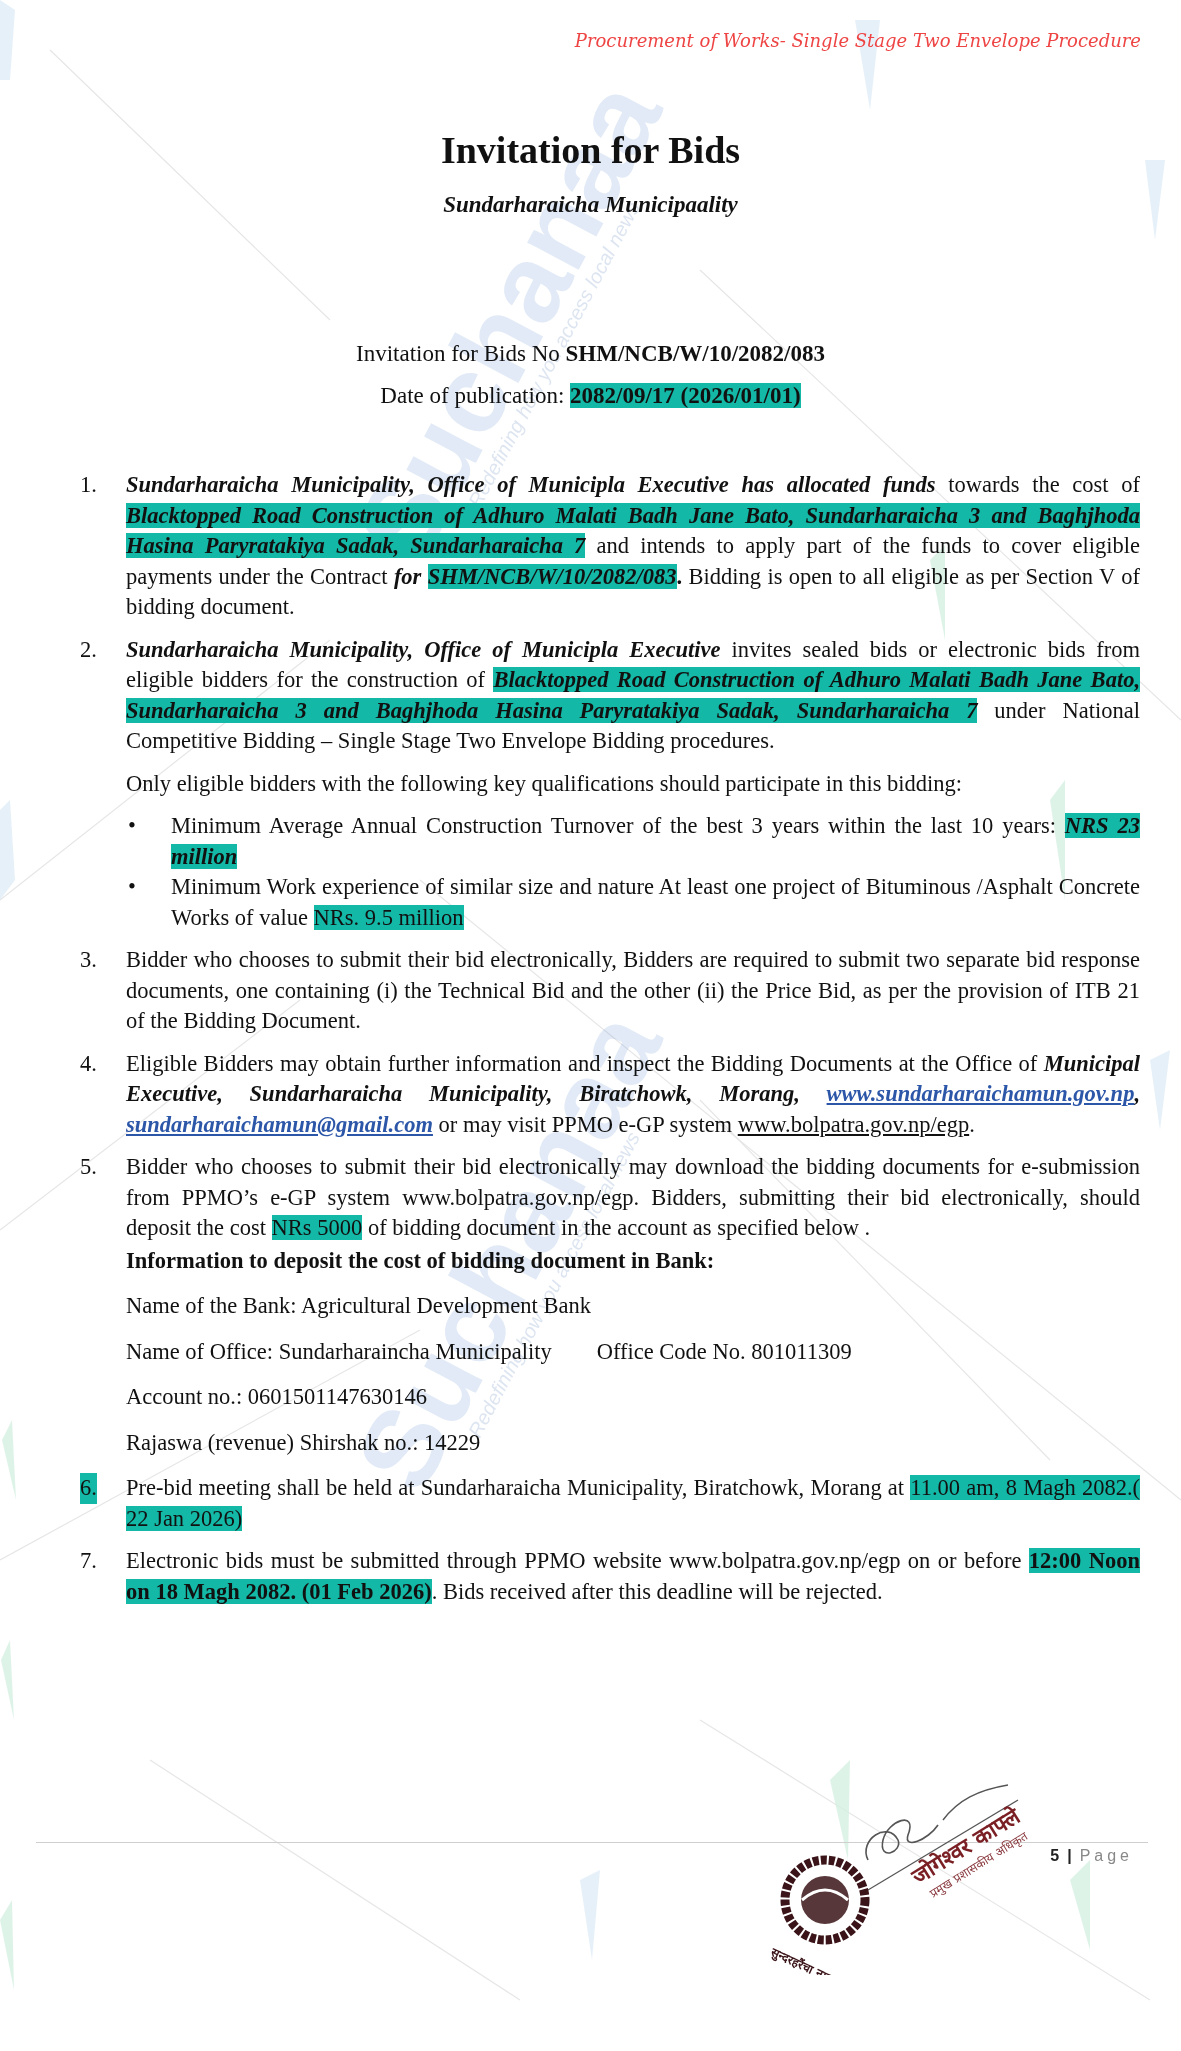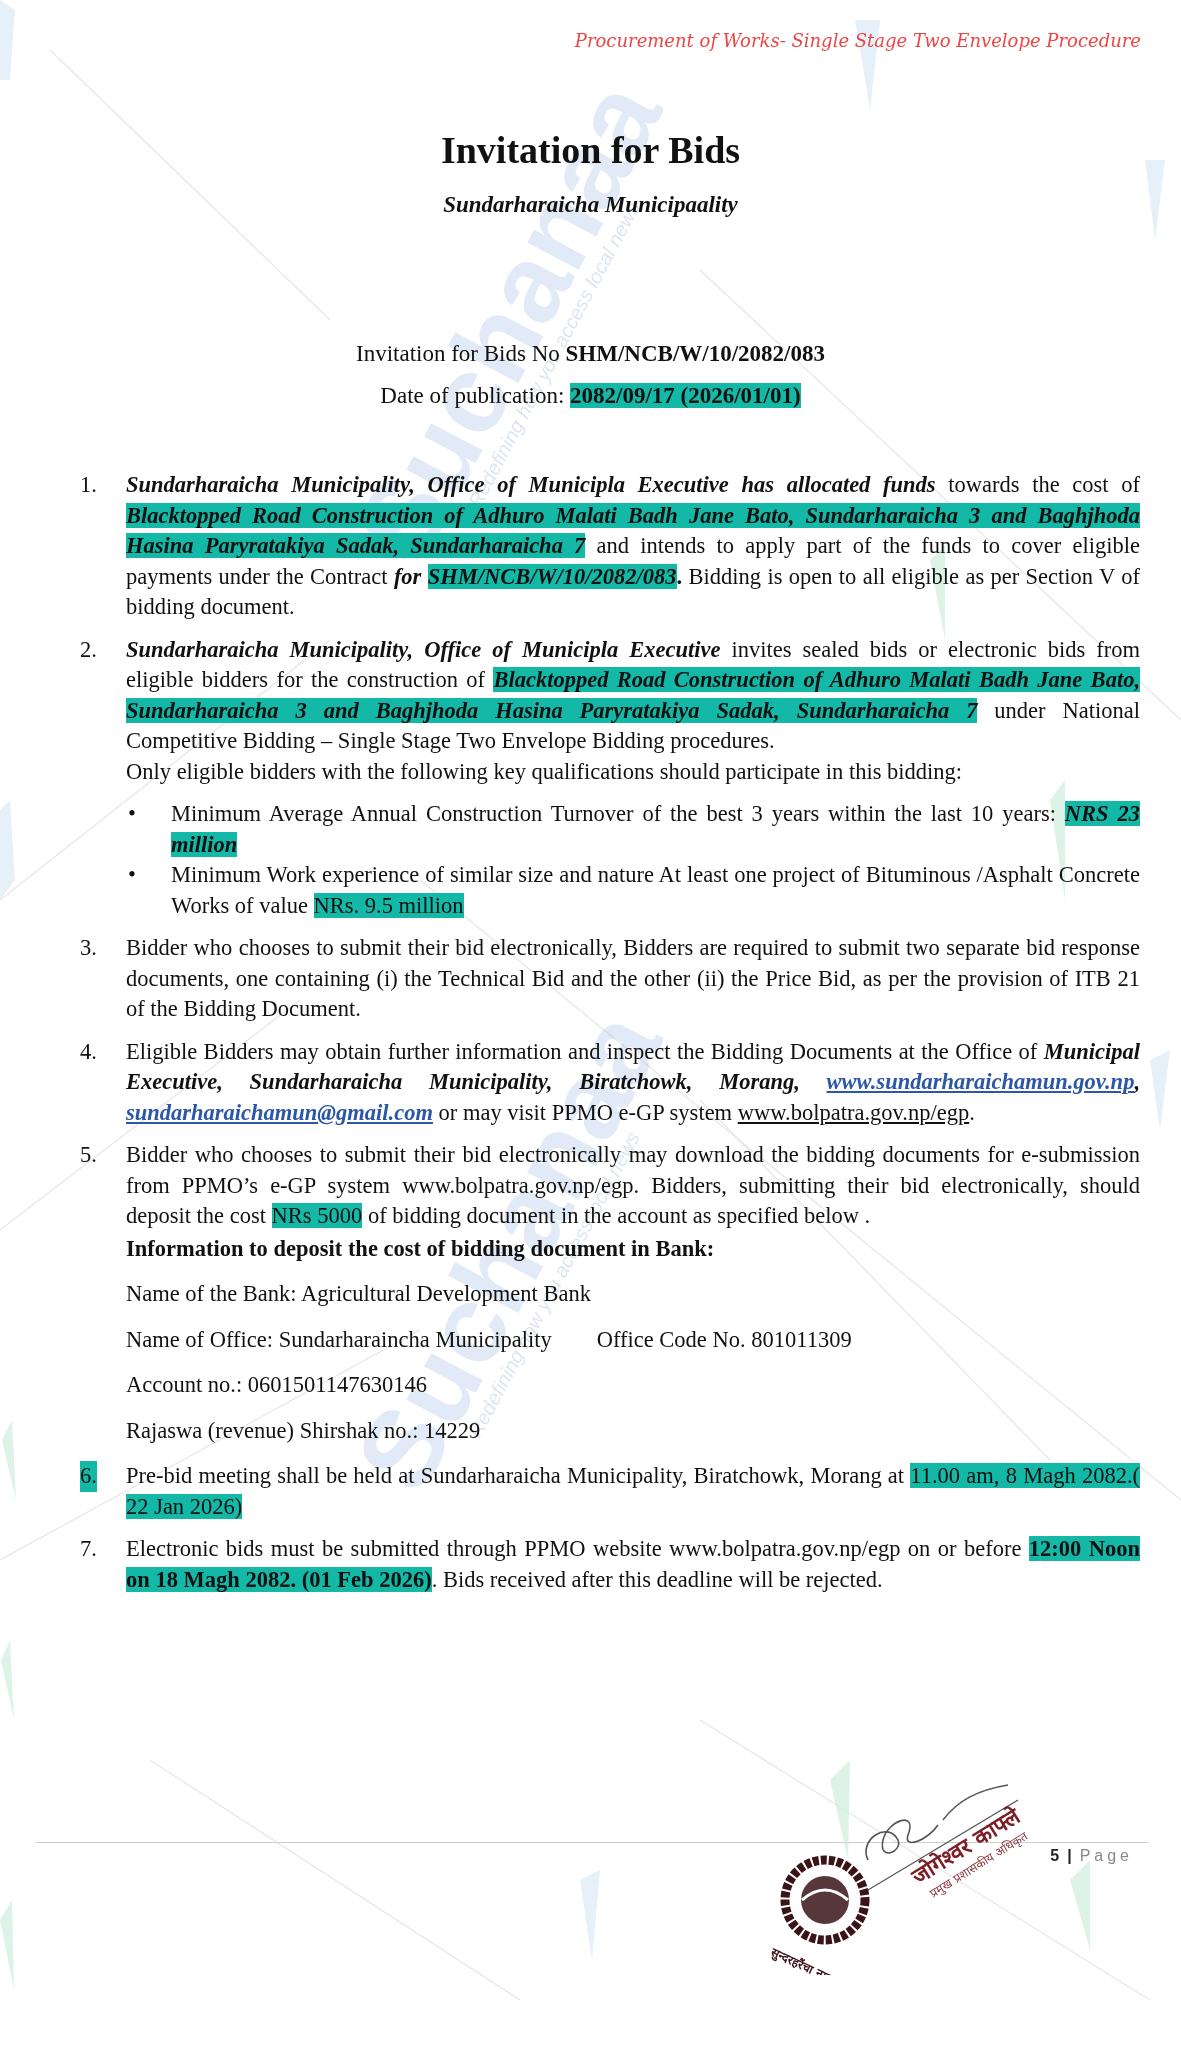--- a/index.html
+++ b/index.html
@@ -33,21 +33,21 @@
 
     .hl { background: #14b8a6; }
     .bi { font-weight: bold; font-style: italic; }
     .b { font-weight: bold; }
     .link-blue { color: #2c56a8; text-decoration: underline; font-weight: bold; font-style: italic; }
     .link-plain { text-decoration: underline; color: #111; }
 
     .body-list { position: absolute; top: 470px; left: 80px; width: 1060px; font-size: 22.5px; line-height: 30.5px; }
     .item { position: relative; padding-left: 46px; text-align: justify; margin-bottom: 12px; }
     .item .num { position: absolute; left: 0; top: 0; }
-    .sub-para { text-align: justify; }
+    .sub-para { margin-top: 12px; text-align: justify; }
     .bullets { list-style: none; margin-top: 12px; }
     .bullets li { position: relative; padding-left: 45px; text-align: justify; }
     .bullets li .dot { position: absolute; left: 2px; top: 0; }
     .bank-block { margin-top: 2px; }
     .bank-block .line { margin-bottom: 15px; }
     .gap { display: inline-block; width: 45px; }
 
     .footer-rule { position: absolute; top: 1842px; left: 36px; width: 1112px; height: 1px; background: #cfcfcf; }
     .page-number { position: absolute; top: 1847px; right: 48px; font-family: "Liberation Sans", sans-serif; font-size: 16px; color: #888; letter-spacing: 4px; }
     .page-number .pn { color: #222; font-weight: bold; letter-spacing: 0; }

